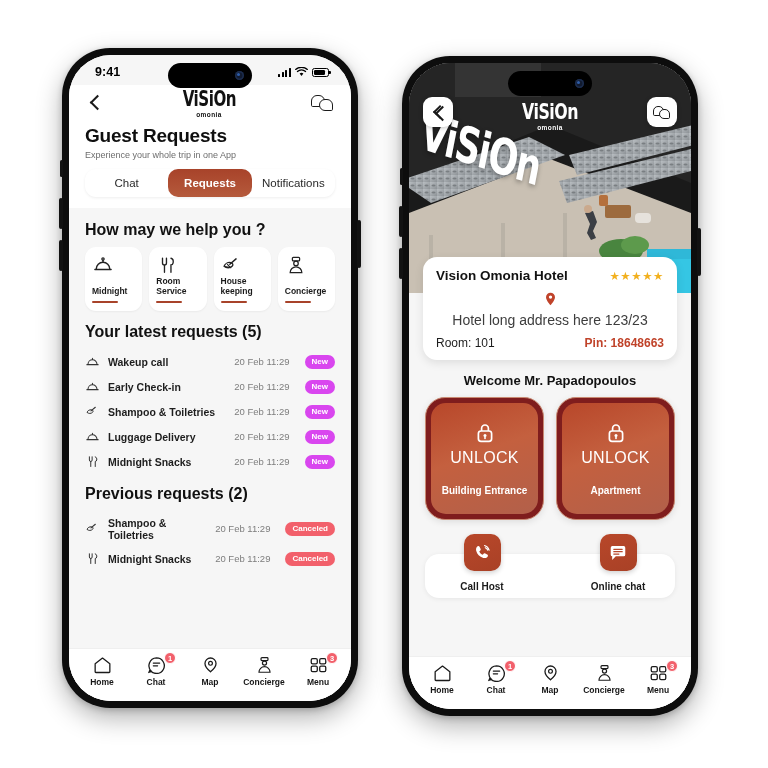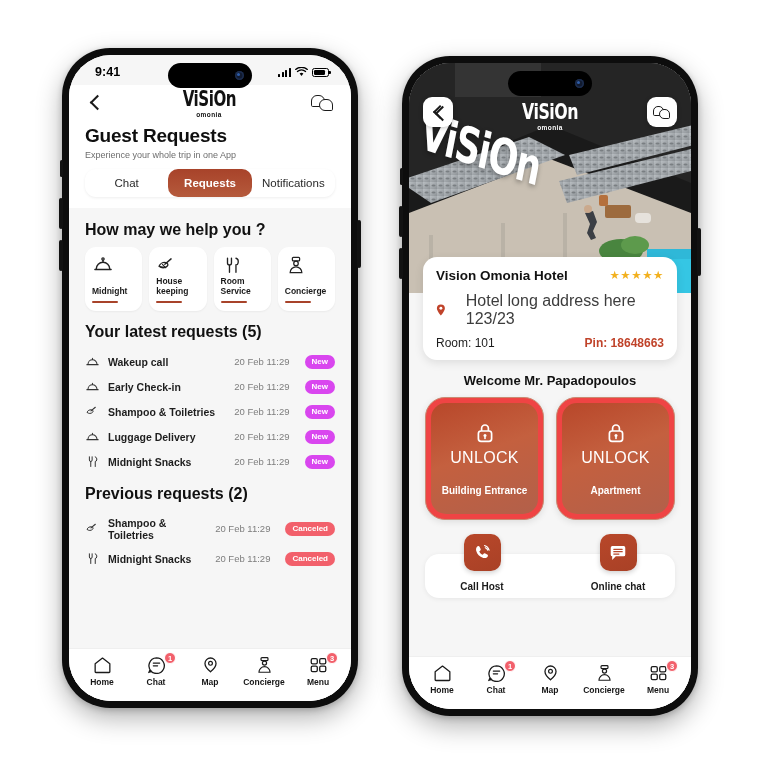--- a/index.html
+++ b/index.html
@@ -104,31 +104,31 @@
              display:flex;flex-direction:column;align-items:center;line-height:1;}
   .hero-logo .w{font-family:"DejaVu Sans Condensed","Liberation Sans",sans-serif;font-weight:700;
       font-size:22px;color:#fff;letter-spacing:-.6px;transform:scaleX(.80);}
   .hero-logo .sub{font-size:6.5px;color:#fff;letter-spacing:.4px;margin-top:2px;font-weight:600;}
   .bigV{position:absolute;left:18px;top:40px;z-index:2;font-family:"DejaVu Sans Condensed","Liberation Sans",sans-serif;
         font-weight:700;font-size:50px;color:#fff;letter-spacing:-2px;transform:scaleX(.78) rotate(14deg);
         transform-origin:left top;text-shadow:0 2px 6px rgba(0,0,0,.35);}
 
   .info-card{position:relative;margin:-36px 14px 0;background:#fff;border-radius:14px;
              padding:11px 13px 10px;z-index:5;box-shadow:0 3px 10px rgba(0,0,0,.10);}
-  .info-top{display:flex;justify-content:space-between;}
+  .info-top{display:flex;align-items:center;justify-content:space-between;}
   .hotel-nm{font-size:13.5px;font-weight:700;color:#121212;}
   .stars{color:#f2b01e;font-size:11.5px;letter-spacing:.6px;}
-  .addr{display:flex;align-items:center;gap:20px;margin-top:9px;font-size:16px;color:#3d3d3d;}
+  .addr{display:flex;align-items:center;gap:6px;margin-top:9px;font-size:14px;color:#3d3d3d;flex-direction:column;}
   .info-bot{display:flex;justify-content:space-between;align-items:flex-start;margin-top:8px;}
   .room{font-size:12px;color:#1d1d1d;}
   .pin{font-size:12px;color:#c0432a;font-weight:700;}
 
   .welcome{text-align:center;font-size:13px;font-weight:700;color:#111;margin:13px 0 9px;}
   .unlocks{display:flex;gap:12px;padding:0 16px;}
-  .ul-outer{flex:1;border:1.4px solid #c98a72;border-radius:20px;padding:5px;background:#ef4444;
+  .ul-outer{flex:1;border:1.4px solid #c98a72;border-radius:20px;padding:5px;background:#7f1d1d;
             box-shadow:0 2px 7px rgba(0,0,0,.10);}
   .ul-inner{border-radius:15px;background:linear-gradient(160deg,#b8472a 0%,#c4603f 45%,#b2604a 100%);
             display:flex;flex-direction:column;align-items:center;justify-content:center;
             padding:14px 6px 13px;cursor:pointer;min-height:84px;}
   .ul-inner .u1{font-size:16px;color:#fff;letter-spacing:.3px;margin-top:5px;}
   .ul-inner .u2{font-size:10px;color:#fff;font-weight:700;text-align:right;line-height:1.2;margin-top:18px;}
 
   .contact-wrap{position:relative;margin:14px 16px 0;}
   .contact-card{background:#fff;border-radius:14px;height:44px;margin-top:20px;
                 box-shadow:0 1px 5px rgba(0,0,0,.07);}
@@ -209,37 +209,37 @@
                 <circle cx="12" cy="3.4" r="1.3" stroke="#222" stroke-width="1.4" fill="none"></circle>
               </svg>
               <div>
                 <div class="lbl">Midnight</div>
                 <div class="bar"></div>
               </div>
             </div>
 
             <div class="svc">
               <svg class="svg-ico" width="22" height="18" viewBox="0 0 24 20">
+                <path d="M7 2.5v5.2a2.2 2.2 0 0 0 4.4 0V2.5M9.2 9.9V18" stroke="#222" stroke-width="1.5" fill="none" stroke-linecap="round"></path>
+                <path d="M16.4 2.5c2 .6 2.8 3 2.4 5.1-.3 1.5-1.3 2.3-2.4 2.3V18" stroke="#222" stroke-width="1.5" fill="none" stroke-linecap="round"></path>
+              </svg>
+              <div>
+                <div class="lbl">Room Service</div>
+                <div class="bar"></div>
+              </div>
+            </div>
+
+            <div class="svc">
+              <svg class="svg-ico" width="22" height="18" viewBox="0 0 24 20">
                 <path d="M16.5 3.2 9.6 9.1" stroke="#222" stroke-width="1.6" stroke-linecap="round"></path>
                 <path d="M10.6 7.3c-3.2-.6-6.4 1.3-7.4 4.1 2.6 2.2 6.5 2.3 8.9-.1 1.4-1.4 1.2-3.4-1.5-4Z" stroke="#222" stroke-width="1.5" fill="none"></path>
                 <path d="M4 11.7l7.2 1.3M6.6 9.1l4.4 4.5" stroke="#222" stroke-width="1.2"></path>
               </svg>
               <div>
                 <div class="lbl">House keeping</div>
-                <div class="bar"></div>
-              </div>
-            </div>
-
-            <div class="svc">
-              <svg class="svg-ico" width="22" height="18" viewBox="0 0 24 20">
-                <path d="M7 2.5v5.2a2.2 2.2 0 0 0 4.4 0V2.5M9.2 9.9V18" stroke="#222" stroke-width="1.5" fill="none" stroke-linecap="round"></path>
-                <path d="M16.4 2.5c2 .6 2.8 3 2.4 5.1-.3 1.5-1.3 2.3-2.4 2.3V18" stroke="#222" stroke-width="1.5" fill="none" stroke-linecap="round"></path>
-              </svg>
-              <div>
-                <div class="lbl">Room Service</div>
                 <div class="bar"></div>
               </div>
             </div>
 
             <div class="svc">
               <svg class="svg-ico" width="22" height="18" viewBox="0 0 24 20">
                 <rect x="8" y="1.5" width="8" height="4" rx="1" stroke="#222" stroke-width="1.4" fill="none"></rect>
                 <circle cx="12" cy="8.2" r="2.5" stroke="#222" stroke-width="1.4" fill="none"></circle>
                 <path d="M5.5 18.5a6.5 6.5 0 0 1 13 0Z" stroke="#222" stroke-width="1.4" fill="none"></path>
               </svg>

